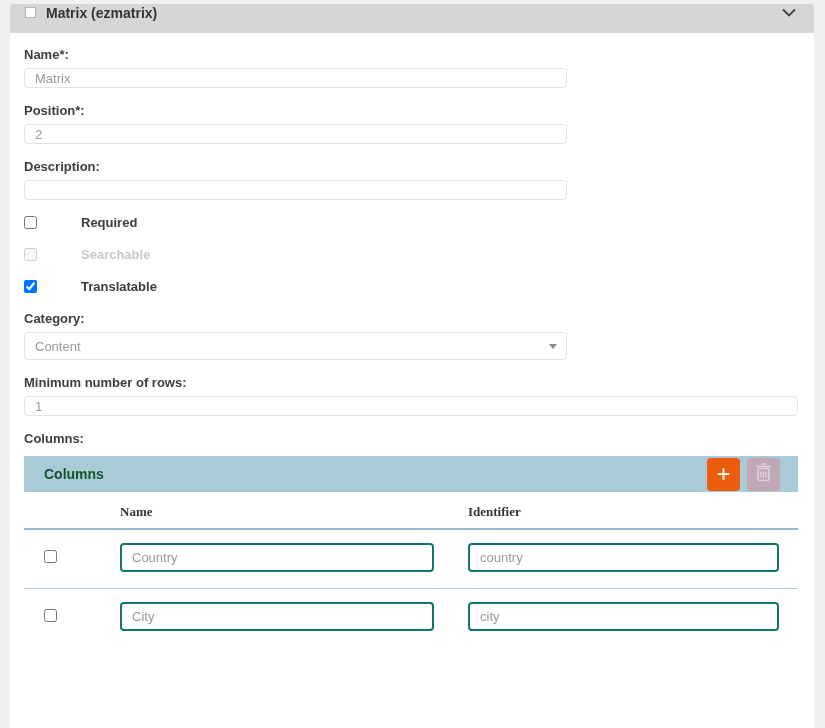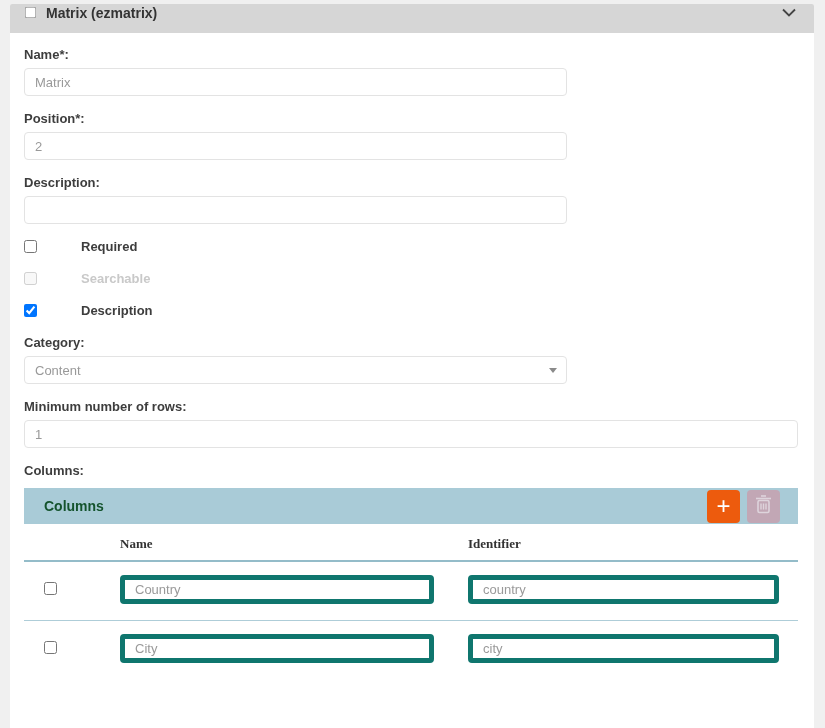--- a/index.html
+++ b/index.html
@@ -40,21 +40,21 @@
   .panel-body { padding: 14px 0 0 14px; }
   .field { margin-bottom: 15px; }
   .field-label {
     display: block;
     font-size: 13px;
     font-weight: bold;
     color: #3d3d3d;
     margin-bottom: 6px;
   }
   .text-input {
-    width: 543px; height: 28px;
+    width: 543px; height: 20px;
     border: 1px solid #e3e3e3;
     border-radius: 4px;
     padding: 0 10px;
     font-family: "Liberation Sans", sans-serif;
     font-size: 13px;
     color: #999999;
     background: #fff;
     outline: none;
   }
   .text-input.wide { width: 774px; }
@@ -136,21 +136,21 @@
   .t-row {
     display: grid;
     grid-template-columns: 96px 348px 330px;
     align-items: center;
     padding: 13px 0 16px;
   }
   .t-row + .t-row { border-top: 1px solid #aecdd8; }
   .t-row input[type="checkbox"] { margin-left: 20px; }
   .cell-input {
     height: 29px;
-    border: 5px solid #0f766e;
+    border: 2px solid #0f766e;
     border-radius: 4px;
     padding: 0 10px;
     font-family: "Liberation Sans", sans-serif;
     font-size: 13px;
     color: #999999;
     background: #fff;
     outline: none;
   }
   .cell-input.name-col { width: 314px; }
   .cell-input.ident-col { width: 311px; }
@@ -193,21 +193,21 @@
       <span class="check-label">Required</span>
     </div>
 
     <div class="check-row disabled">
       <input type="checkbox" disabled="" style="">
       <span class="check-label">Searchable</span>
     </div>
 
     <div class="check-row">
       <input type="checkbox" checked="" style="">
-      <span class="check-label">Description</span>
+      <span class="check-label">Translatable</span>
     </div>
 
     <div class="field">
       <label class="field-label">Category:</label>
       <div class="select-box">
         <span>Content</span>
         <span class="select-arrow"></span>
       </div>
     </div>
 

